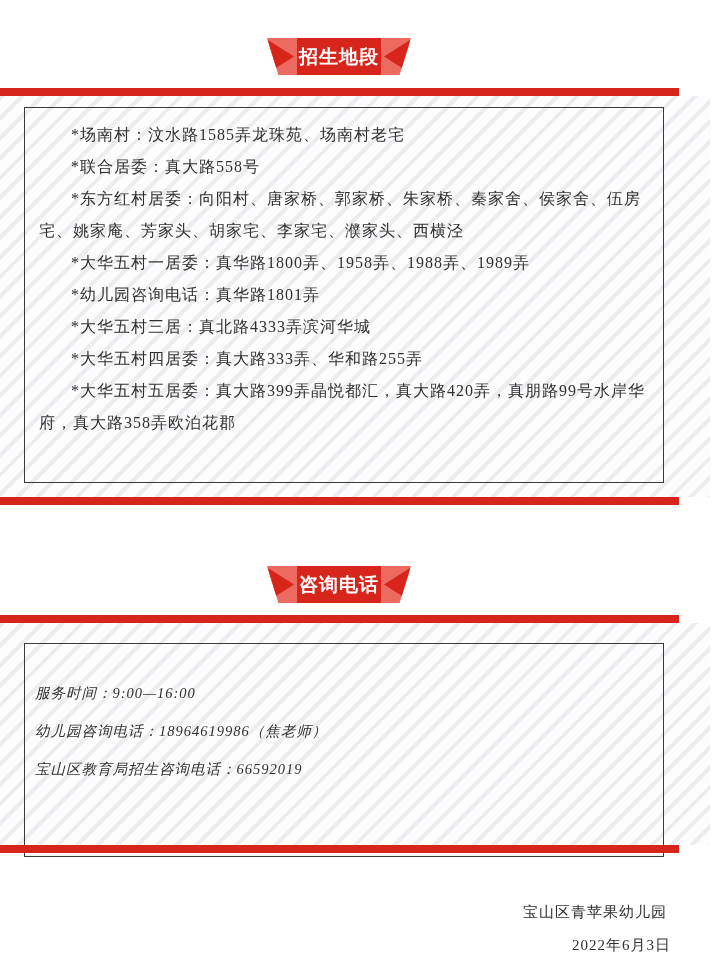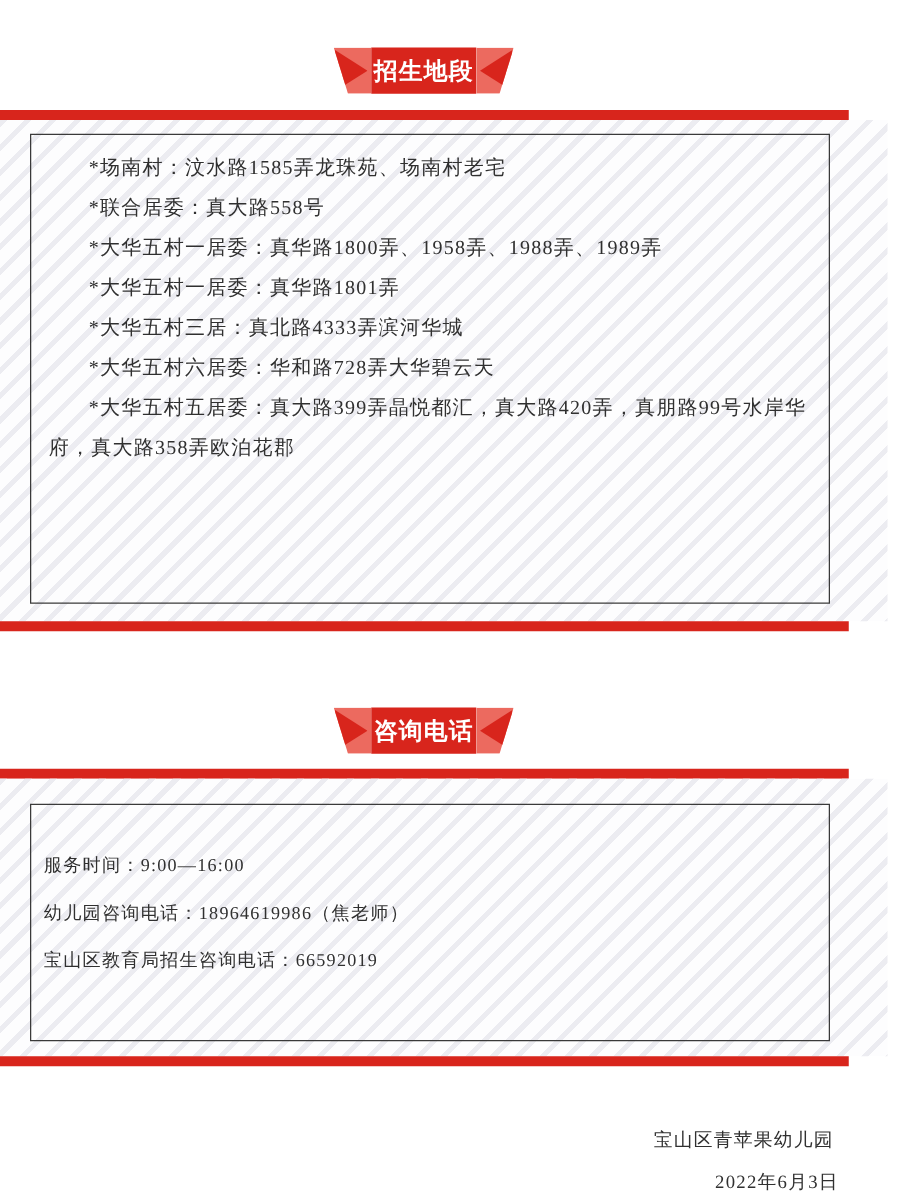--- a/index.html
+++ b/index.html
@@ -26,21 +26,21 @@
   .wing{position:absolute;top:0;width:30px;height:37px;background:#ec6a5f;}
   .wing-left{left:0;clip-path:polygon(0 0,100% 0,100% 100%,38% 100%);}
   .wing-right{right:0;clip-path:polygon(0 0,100% 0,62% 100%,0 100%);}
   .wing::after{content:"";position:absolute;top:2px;width:26px;height:33px;background:#d8251c;}
   .wing-left::after{left:1px;clip-path:polygon(0 0,100% 50%,0 100%);}
   .wing-right::after{right:1px;clip-path:polygon(100% 0,0 50%,100% 100%);}
   
   .box{position:absolute;left:24px;width:640px;border:1px solid #3a3a3a;box-sizing:border-box;background:transparent;}
   .box1{top:11px;height:376px;padding:11px 14px;overflow:hidden;}
   .box1 p{margin:0;font-size:16px;line-height:32px;letter-spacing:1px;text-indent:2em;text-align:left;}
-  .box2{top:20px;height:190px;padding:30px 10px 0 10px;overflow:hidden;}
+  .box2{top:20px;height:214px;padding:30px 10px 0 10px;overflow:hidden;font-style:italic;}
   .box2 p{margin:0;font-size:14.5px;line-height:38px;letter-spacing:1px;}
   
   .footer-line{position:absolute;font-size:15px;letter-spacing:1px;color:#303030;white-space:nowrap;}
   .footer-org{top:903px;right:52px;}
   .footer-date{top:936px;right:48px;}
 </style>
 </head>
 <body>
 
 <div class="page">
@@ -50,24 +50,25 @@
     <div class="wing wing-right"></div>
     <div class="ribbon-center">招生地段</div>
   </div>
 
   <div class="redbar" style="top:88px;"></div>
 
   <div class="hatch" style="top:96px;height:401px;">
     <div class="box box1">
       <p>*场南村：汶水路1585弄龙珠苑、场南村老宅</p>
       <p>*联合居委：真大路558号</p>
+      <p>*东方红村居委：向阳村、唐家桥、郭家桥、朱家桥、秦家舍、侯家舍、伍房宅、姚家庵、芳家头、胡家宅、李家宅、濮家头、西横泾</p>
       <p>*大华五村一居委：真华路1800弄、1958弄、1988弄、1989弄</p>
-      <p>*大华五村一居委：真华路1801弄</p>
+      <p>*幼儿园咨询电话：真华路1801弄</p>
       <p>*大华五村三居：真北路4333弄滨河华城</p>
-      <p>*大华五村六居委：华和路728弄大华碧云天</p>
+      <p>*大华五村四居委：真大路333弄、华和路255弄</p>
       <p>*大华五村五居委：真大路399弄晶悦都汇，真大路420弄，真朋路99号水岸华府，真大路358弄欧泊花郡</p>
     </div>
   </div>
 
   <div class="redbar" style="top:497px;"></div>
 
   <div class="ribbon" style="top:566px;">
     <div class="wing wing-left"></div>
     <div class="wing wing-right"></div>
     <div class="ribbon-center">咨询电话</div>

